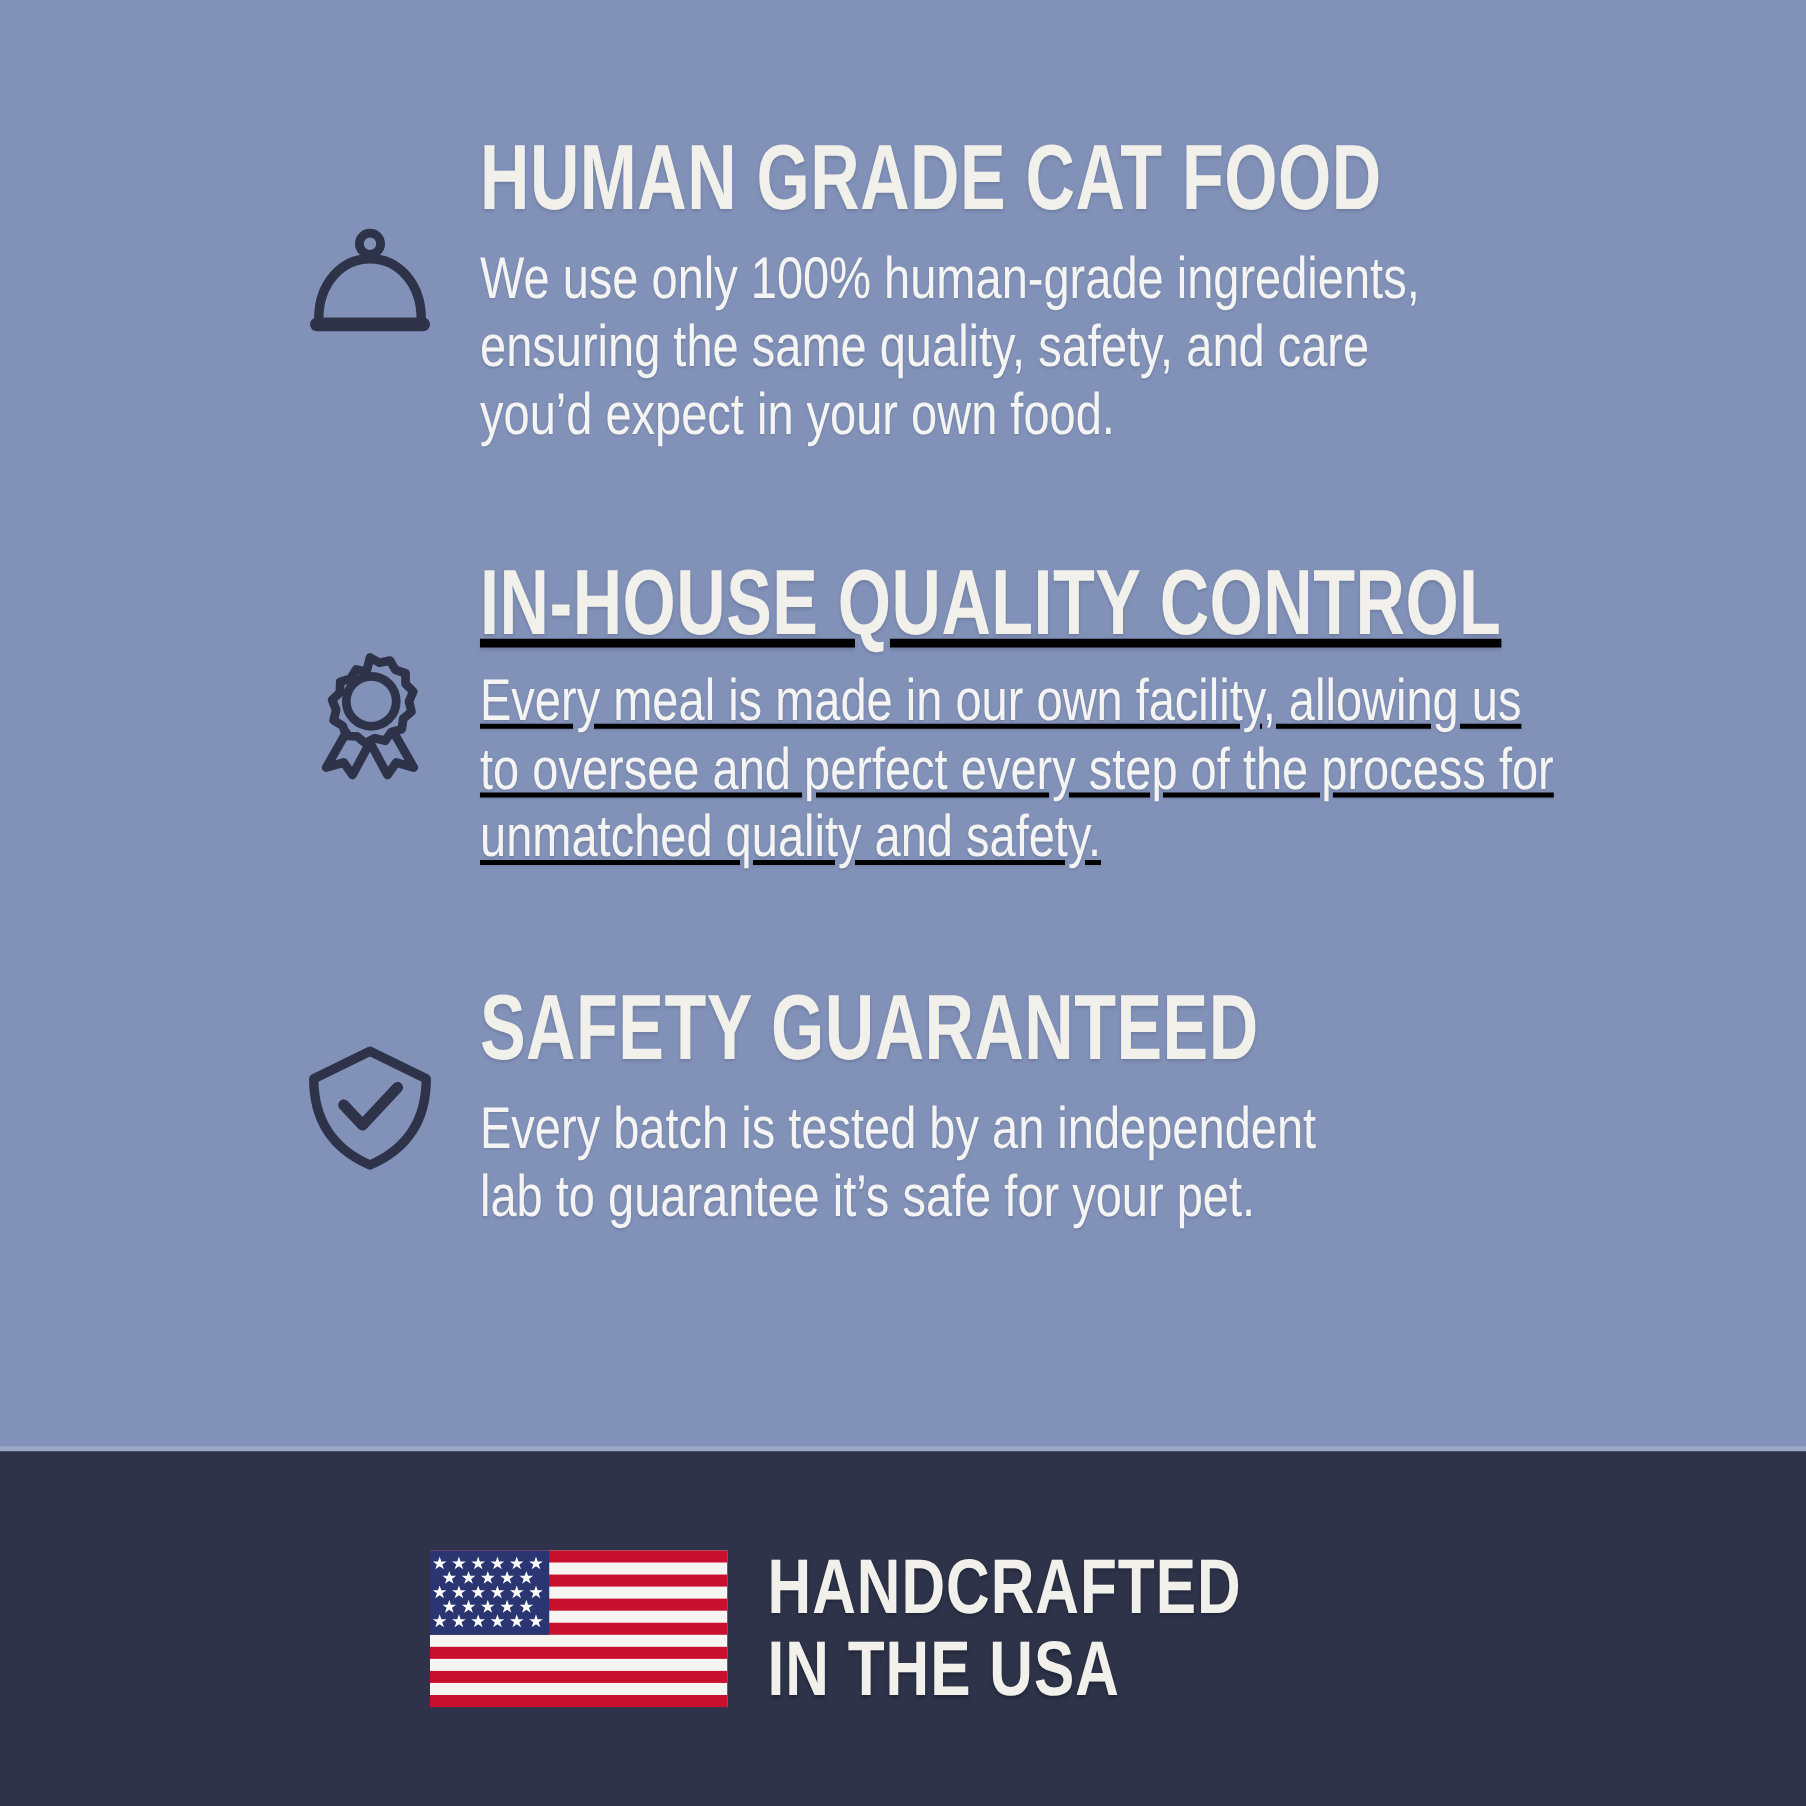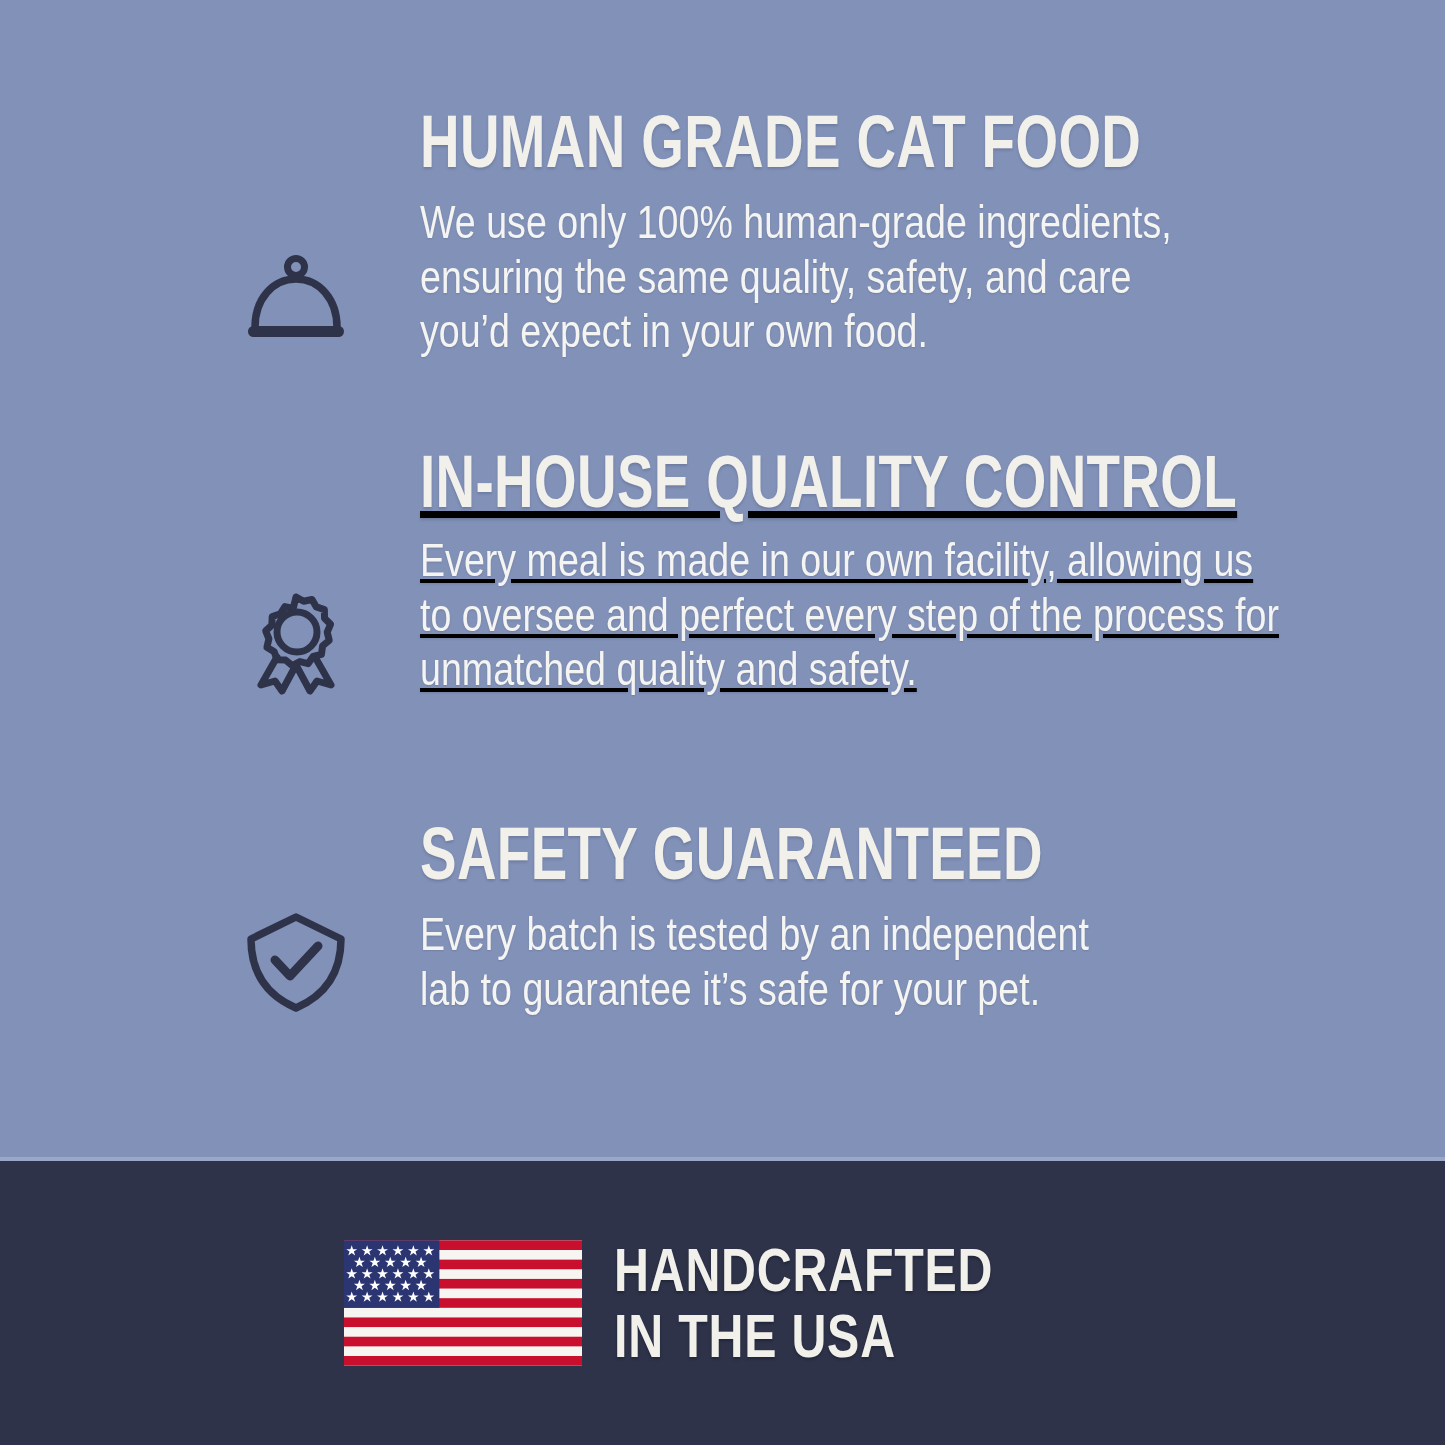--- a/index.html
+++ b/index.html
@@ -30,26 +30,25 @@
     padding: 0;
     box-sizing: border-box;
   }
 
   .feature {
     position: absolute;
     left: 236px;
     width: 960px;
     display: flex;
     flex-direction: row;
-    align-items: flex-end;
-    gap: 36px;
+    align-items: center;
   }
   .feature-1 { top: 106px; }
   .feature-2 { top: 446px; text-decoration: underline; }
-  .feature-3 { top: 786px; margin-top: 32px; }
+  .feature-3 { top: 786px; }
 
   .feature-icon {
     flex: 0 0 auto;
     width: 120px;
     height: 110px;
     display: flex;
     align-items: flex-start;
     justify-content: center;
     padding-top: 4px;
     box-sizing: border-box;

